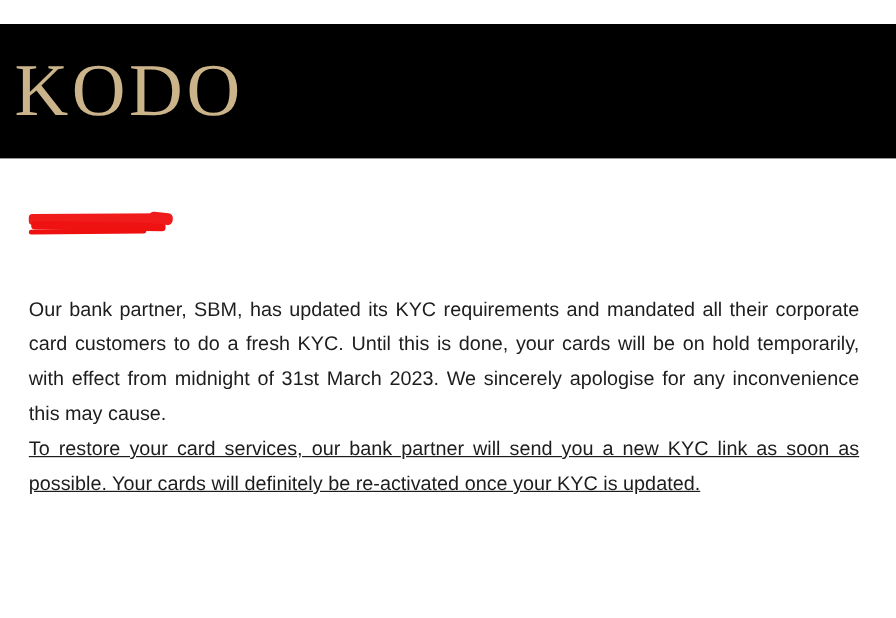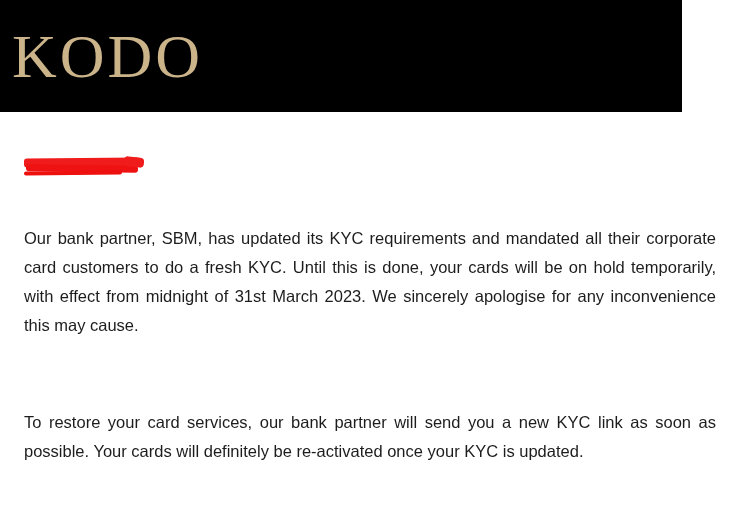--- a/index.html
+++ b/index.html
@@ -13,27 +13,28 @@
     font-family: "Liberation Sans", sans-serif;
     overflow: hidden;
   }
   .email-wrap {
     width: 747px;
     height: 515px;
     position: relative;
     background: #ffffff;
   }
   .header-band {
-    width: 682px;
+    width: 747px;
     height: 112px;
     background: #000000;
     display: flex;
     align-items: center;
     padding-left: 8px;
     box-sizing: border-box;
+    margin-top: 20px;
   }
   .brand-logo {
     font-family: "Liberation Serif", serif;
     font-size: 62px;
     letter-spacing: 3px;
     color: #cbb38a;
     font-weight: 400;
     line-height: 1;
     user-select: none;
     padding-left: 4px;
@@ -102,21 +103,21 @@
     text-align: justify;
     text-justify: inter-word;
     margin: 0;
     padding: 0;
     width: 692px;
   }
   .para-1 {
     margin-top: 42px;
   }
   .para-2 {
-    margin-top: 68px;
+    text-decoration: underline;
   }
 </style>
 </head>
 <body>
 
 <div class="email-wrap">
 
   <div class="header-band">
     <div class="brand-logo">KODO</div>
   </div>

